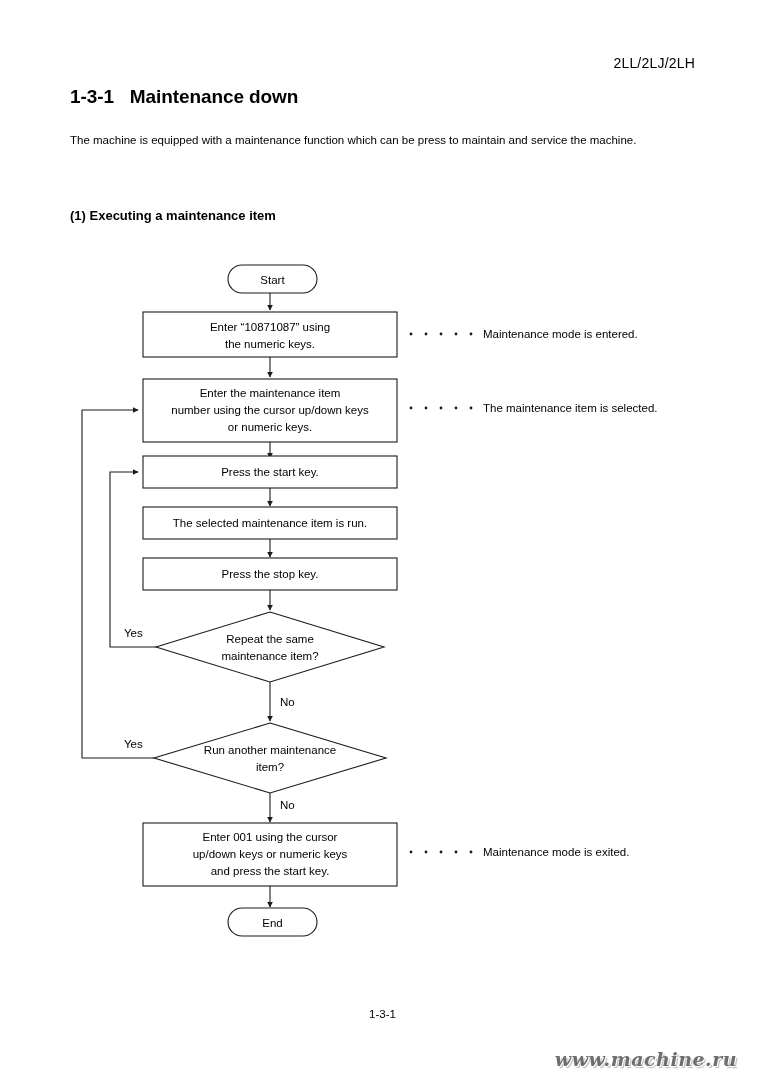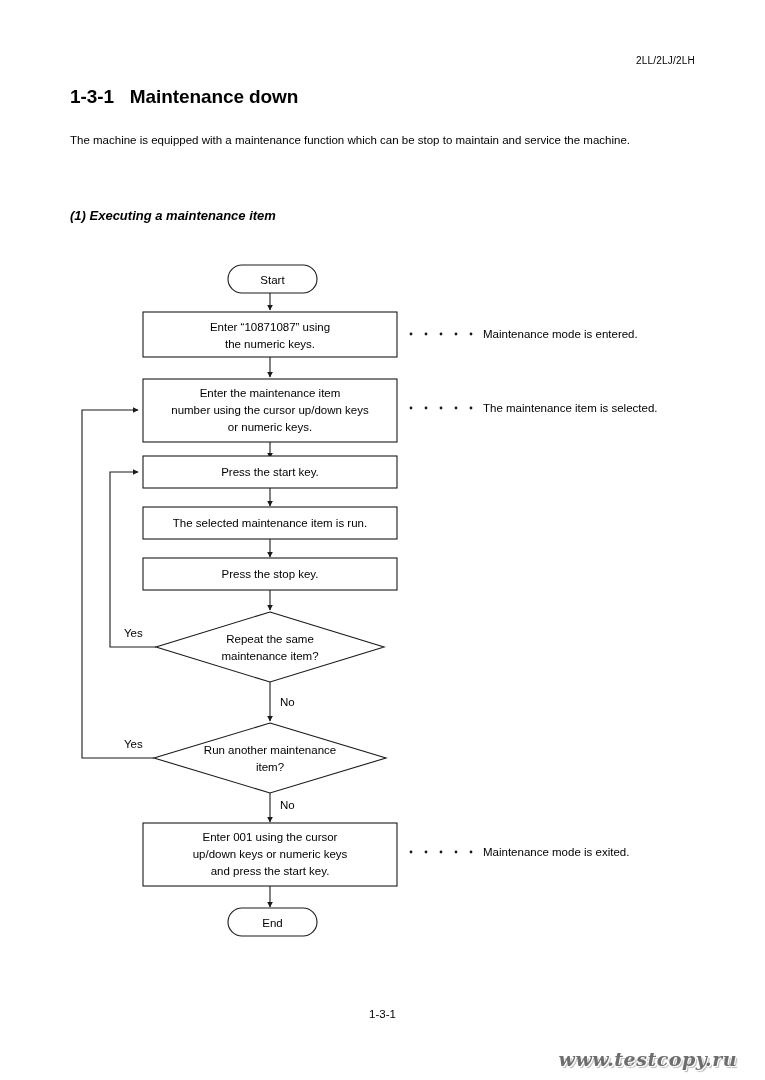--- a/index.html
+++ b/index.html
@@ -16,21 +16,21 @@
     overflow: hidden;
   }
   .page {
     position: absolute;
     inset: 0;
   }
   .doc-header {
     position: absolute;
     top: 55px;
     right: 70px;
-    font-size: 10px;
+    font-size: 14px;
     letter-spacing: 0.2px;
     color: #000;
     white-space: nowrap;
   }
   .title {
     position: absolute;
     top: 86px;
     left: 70px;
     font-size: 19px;
     font-weight: bold;
@@ -46,21 +46,20 @@
     font-size: 11.5px;
     line-height: 19px;
   }
   .subhead {
     position: absolute;
     top: 208px;
     left: 70px;
     font-size: 13px;
     font-weight: bold;
     white-space: nowrap;
-    font-style: italic;
   }
   .flow {
     position: absolute;
     top: 255px;
     left: 0px;
   }
   .footer-page {
     position: absolute;
     top: 1008px;
     left: 0;
@@ -96,21 +95,21 @@
 <body>
 
 <div class="page">
 
   <div class="doc-header">2LL/2LJ/2LH</div>
 
   <div class="title">
     <span class="num">1-3-1</span><span>Maintenance down</span>
   </div>
 
-  <div class="intro">The machine is equipped with a maintenance function which can be stop to maintain and service the machine.</div>
+  <div class="intro">The machine is equipped with a maintenance function which can be press to maintain and service the machine.</div>
 
   <div class="subhead">(1) Executing a maintenance item</div>
 
   <svg class="flow" width="765" height="700" viewBox="0 0 765 700">
     <defs>
       <marker id="arrow" viewBox="0 0 10 10" refX="9" refY="5" markerWidth="5.5" markerHeight="5.5" orient="auto-start-reverse">
         <path d="M 0 0 L 10 5 L 0 10 z" fill="#1a1a1a"></path>
       </marker>
     </defs>
 
@@ -194,15 +193,15 @@
     <text class="annot" x="483" y="601">Maintenance mode is exited.</text>
 
     <line class="conn" x1="270" y1="631" x2="270" y2="652" marker-end="url(#arrow)"></line>
 
     <rect class="shape" x="228" y="653" width="89" height="28" rx="14" ry="14"></rect>
     <text class="node-text" x="272.5" y="671.5" text-anchor="middle">End</text>
   </svg>
 
   <div class="footer-page">1-3-1</div>
 
-  <div class="watermark">www.testcopy.ru</div>
+  <div class="watermark">www.machine.ru</div>
 
 </div>
 
 </body></html>

